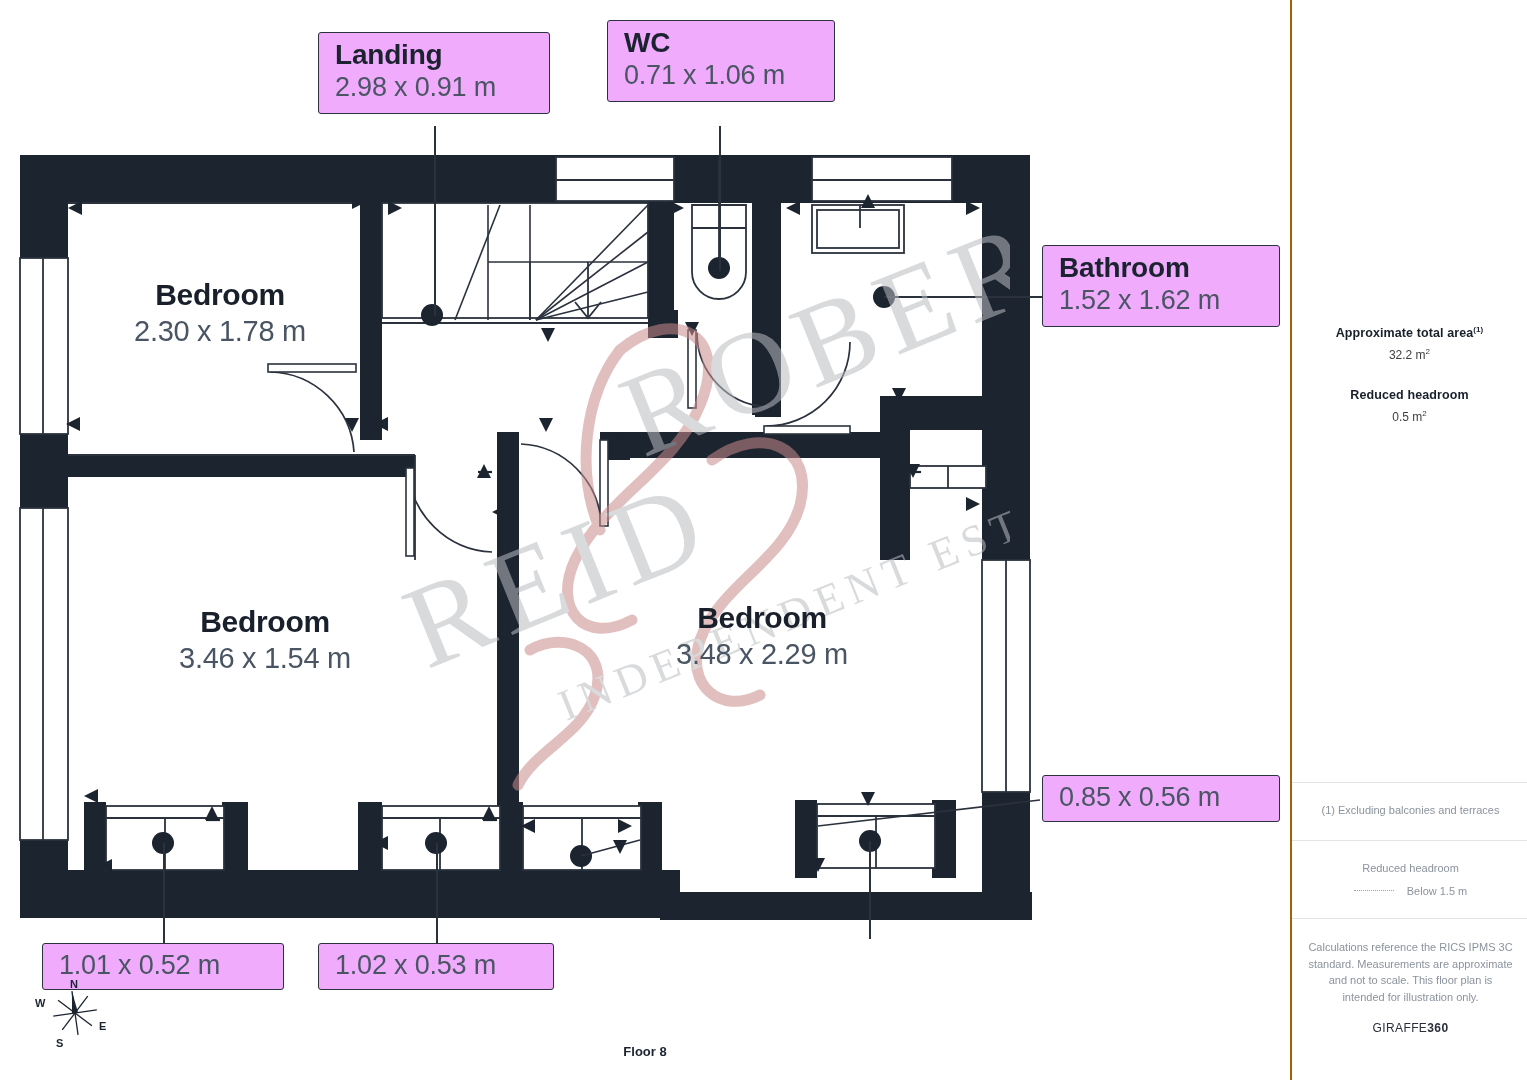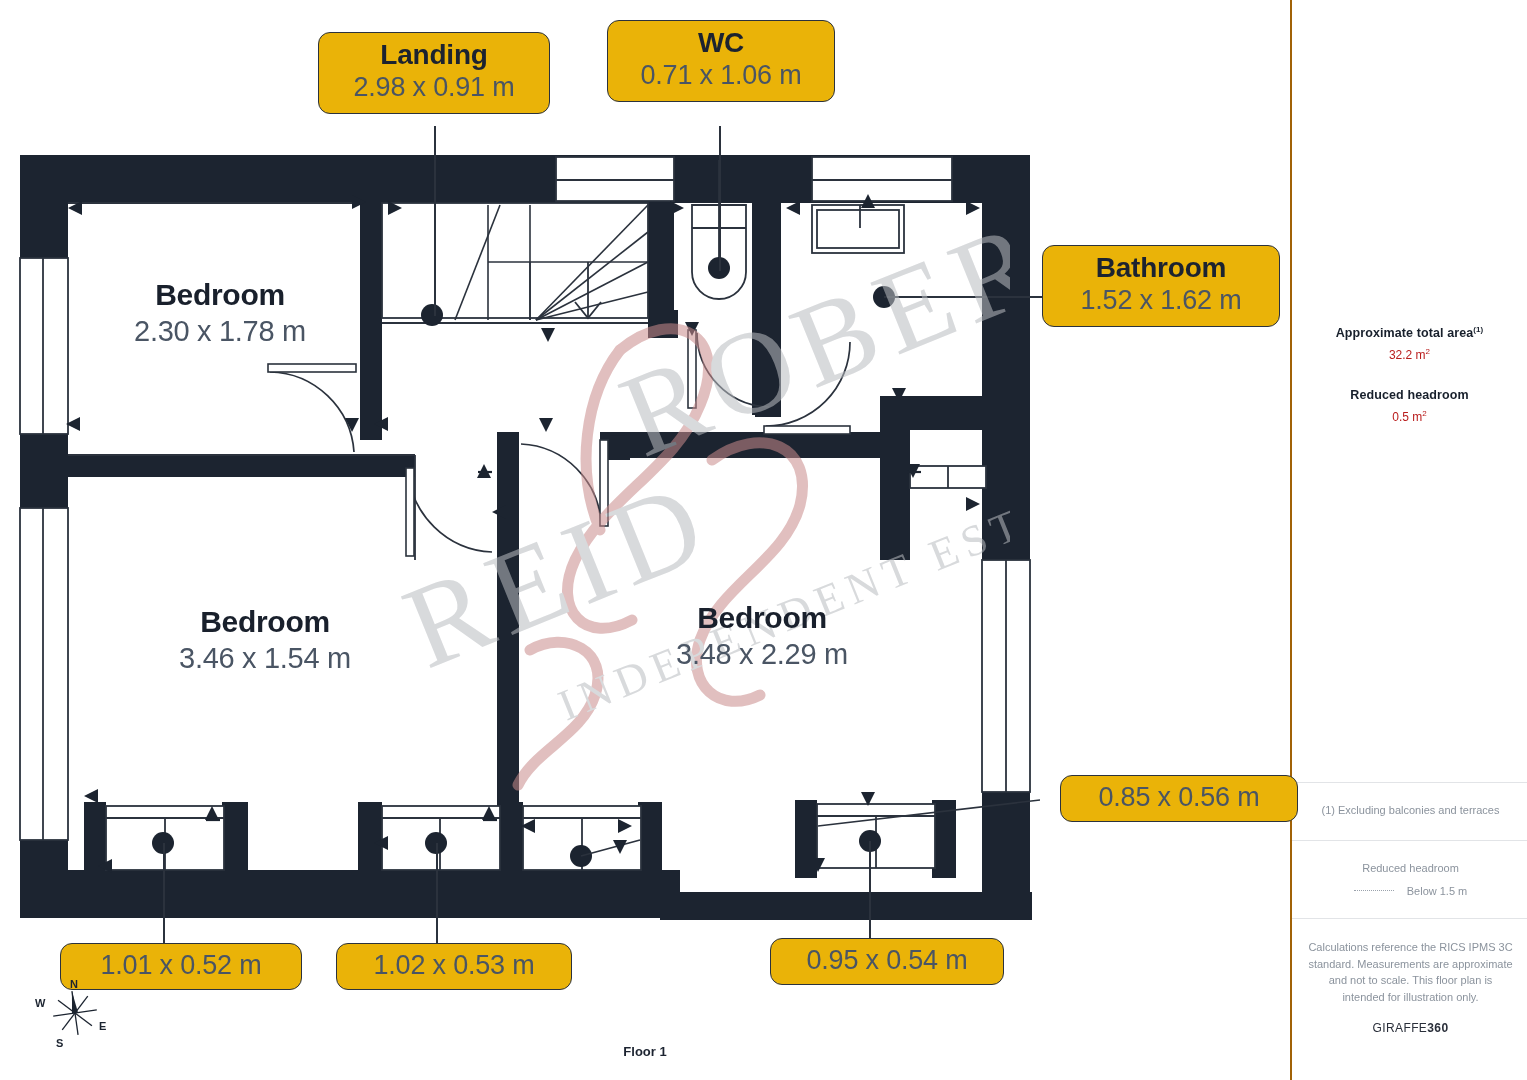--- a/index.html
+++ b/index.html
@@ -34,21 +34,21 @@
     font-weight: bold;
     color: #18202c;
     letter-spacing: .1px;
   }
   .side-title .sup {
     font-size: 8px;
     vertical-align: super;
   }
   .side-val {
     font-size: 12px;
-    color: #b91c1c;
+    color: #404040;
     margin-top: 7px;
   }
   .side-val .sup { font-size: 8px; vertical-align: super; }
   .side-note {
     font-size: 11px;
     color: #8b939d;
     line-height: 1.45;
   }
   .side-foot {
     font-size: 11px;
@@ -74,43 +74,42 @@
   .dash-sample {
     display: inline-block;
     width: 40px; height: 1px;
     border-top: 1.4px dotted #9aa2ac;
   }
 
   
   .pill {
     position: absolute;
     border: 1.6px solid #2b323d;
-    border-radius: 12px;
-    background: #eab308;
+    border-radius: 3px;
+    background: #f0abfc;
     padding: 6px 16px 9px 16px;
-    text-align: center;
     white-space: nowrap;
     z-index: 40;
   }
   .pill .nm {
     display: block;
     font-size: 28px;
     font-weight: bold;
     color: #1c2330;
     line-height: 1.15;
     letter-spacing: -.2px;
   }
   .pill .dm {
     display: block;
     font-size: 27px;
     color: #4a5564;
     line-height: 1.2;
     letter-spacing: -.2px;
   }
-  .pill.single { padding: 5px 16px 8px 16px; margin-left: 18px; }
+  .pill.single { padding: 5px 16px 8px 16px; }
 
   
   .leader {
     position: absolute;
     background: #2b323d;
     z-index: 5;
   }
 
   
   .roomlbl {
@@ -425,41 +424,38 @@
   </div>
 
   <div class="pill single" style="left:42px; top:943px; width:242px;">
     <span class="dm">1.01 x 0.52 m</span>
   </div>
 
   <div class="pill single" style="left:318px; top:943px; width:236px;">
     <span class="dm">1.02 x 0.53 m</span>
   </div>
 
-  <div class="pill single" style="left:752px; top:938px; width:234px;">
-    <span class="dm">0.95 x 0.54 m</span>
-  </div>
 
   <svg id="compass" viewBox="0 0 90 75">
     <g transform="rotate(-8 45 38)">
       <g stroke="#1c2430" stroke-width="1.3">
         <line x1="45" y1="16" x2="45" y2="60"></line>
         <line x1="23" y1="38" x2="67" y2="38"></line>
         <line x1="30" y1="23" x2="60" y2="53"></line>
         <line x1="60" y1="23" x2="30" y2="53"></line>
       </g>
       <polygon points="45,16 42,38 48,38" fill="#1c2430"></polygon>
     </g>
     <text x="40" y="13" font-family="'Liberation Sans', sans-serif" font-size="11" font-weight="bold" fill="#1c2430">N</text>
     <text x="69" y="55" font-family="'Liberation Sans', sans-serif" font-size="11" font-weight="bold" fill="#1c2430">E</text>
     <text x="26" y="72" font-family="'Liberation Sans', sans-serif" font-size="11" font-weight="bold" fill="#1c2430">S</text>
     <text x="5" y="32" font-family="'Liberation Sans', sans-serif" font-size="11" font-weight="bold" fill="#1c2430">W</text>
   </svg>
 
-  <div id="floorcap">Floor 1</div>
+  <div id="floorcap">Floor 8</div>
 
   <div id="sidebar">
 
     <div class="side-sec" style="padding-top:325px;">
       <div class="side-title">
         <span>Approximate total area</span><span class="sup">(1)</span>
       </div>
       <div class="side-val">
         <span>32.2 m</span><span class="sup">2</span>
       </div>

